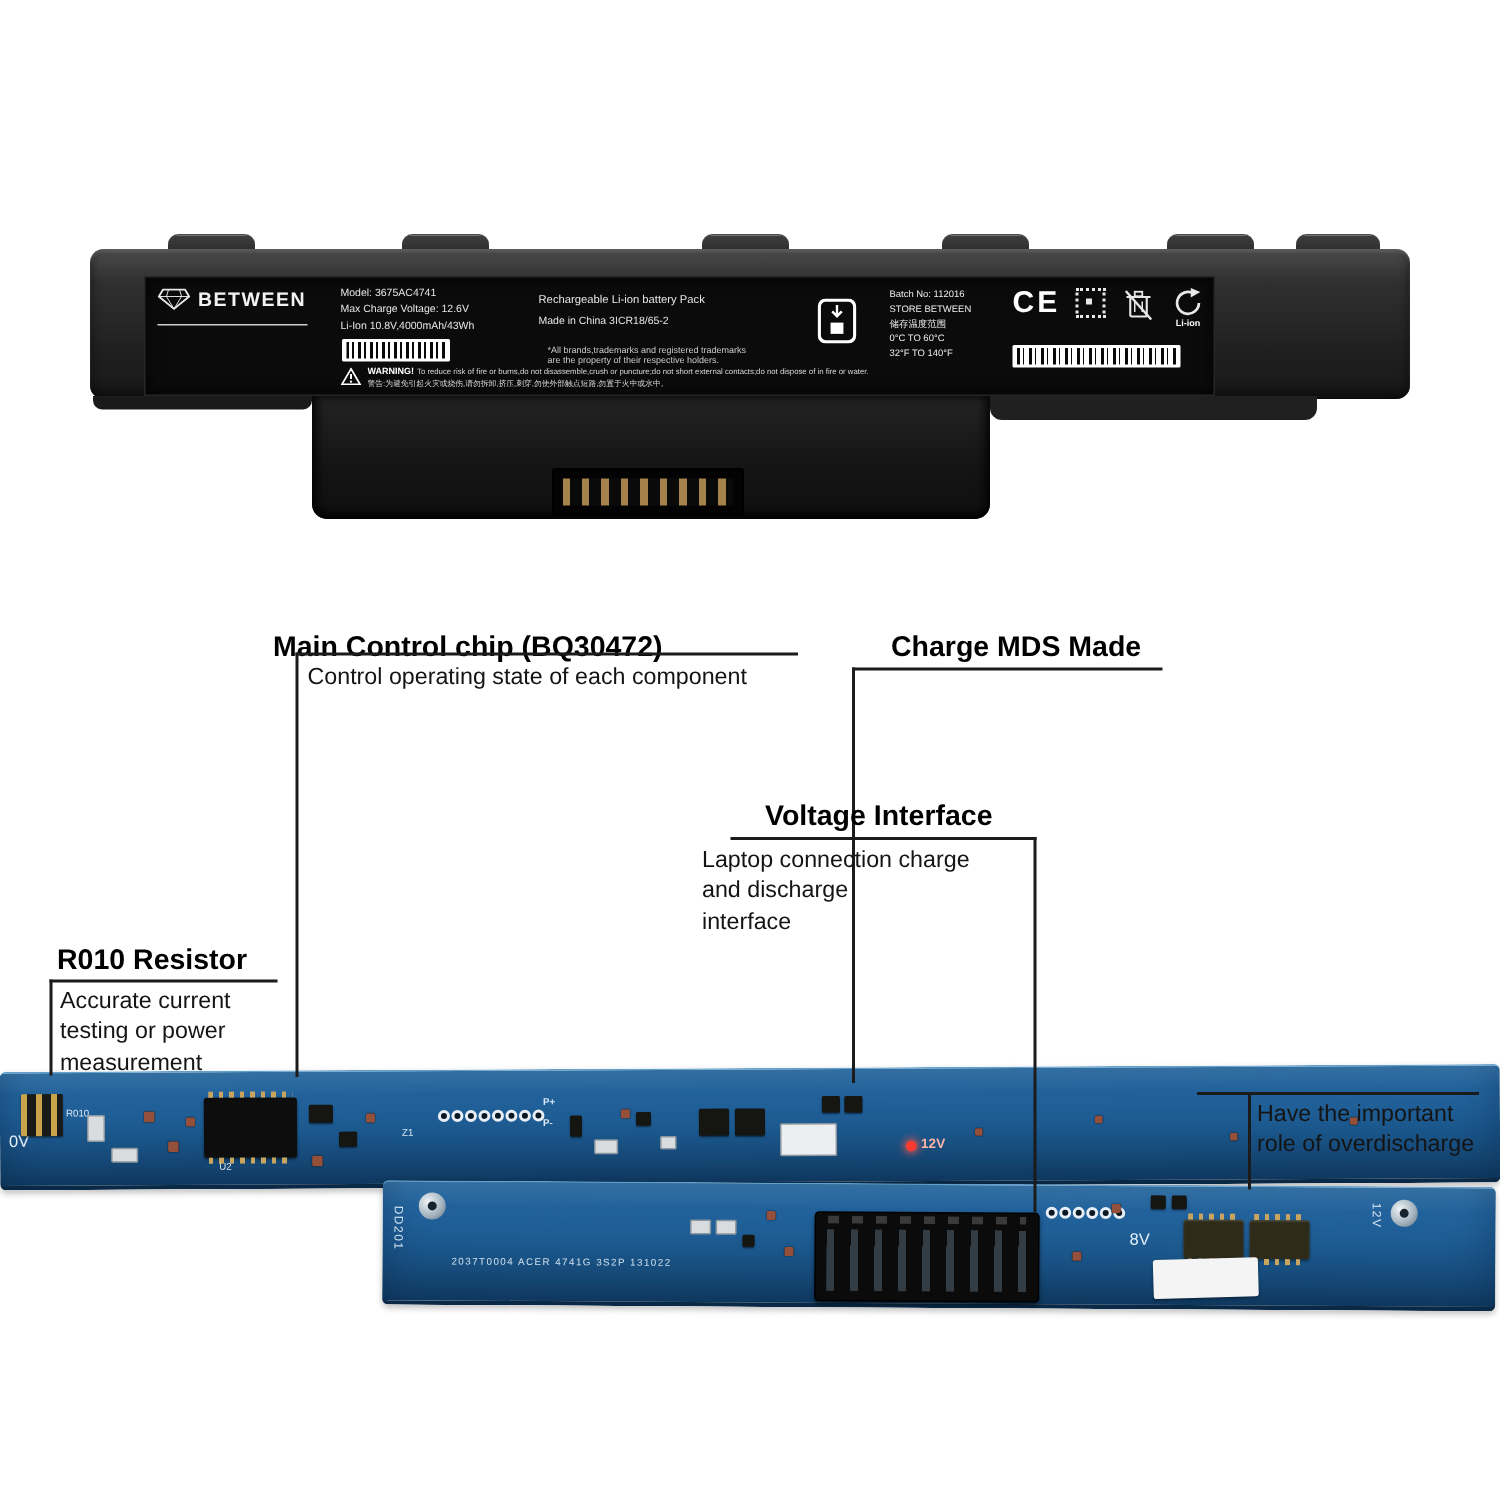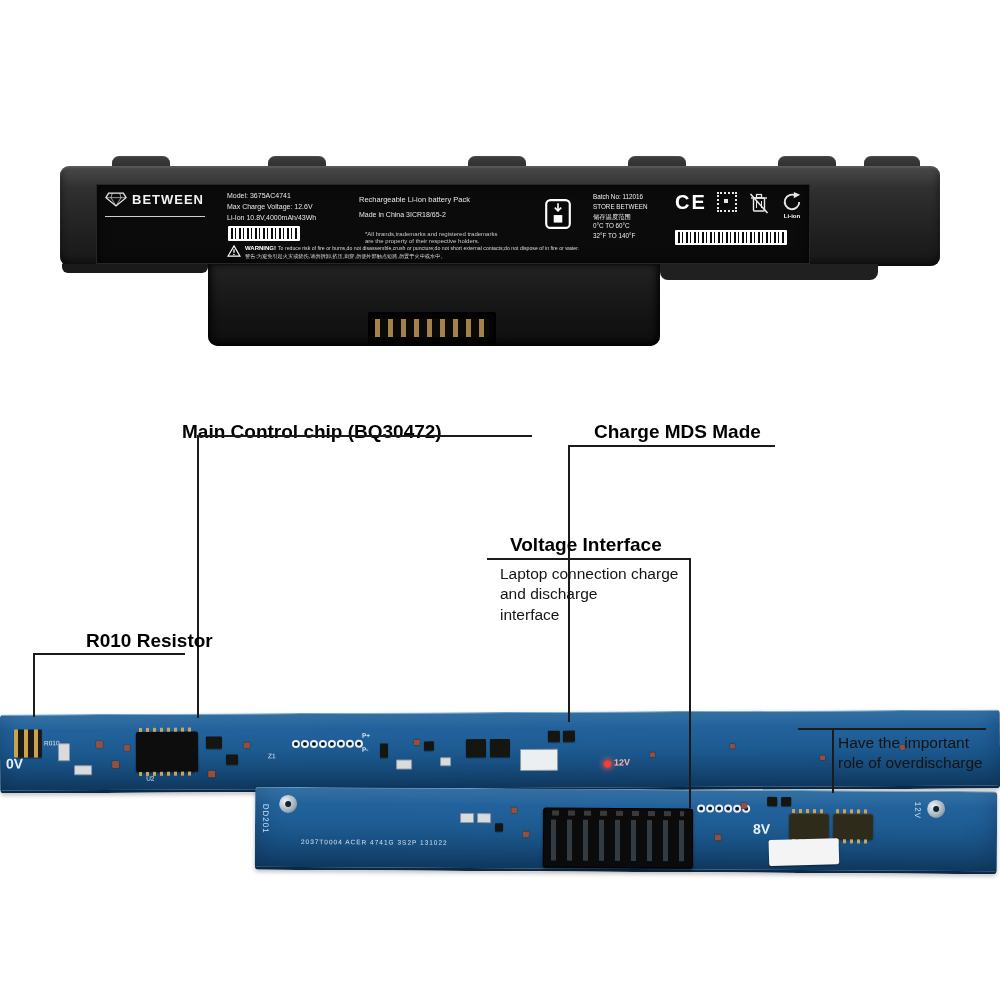--- a/index.html
+++ b/index.html
@@ -51,21 +51,21 @@
   .cl-v{position:absolute;width:2px;background:#1b1b1b;z-index:6;}
 
   
   .pcb{position:absolute;border-radius:4px;
        background:linear-gradient(180deg,#3e82b8 0%,#2466a1 20%,#1b578c 55%,#123f68 100%);
        border-top:1px solid #63a0cc;border-bottom:3px solid #0a2946;
        box-shadow:inset 0 0 28px rgba(0,20,45,.35), 0 2px 4px rgba(0,0,0,.25);z-index:1;}
   #pcb1{left:0;top:712px;width:1000px;height:75px;transform:rotate(-0.3deg);}
   #pcb2{left:255px;top:789px;width:742px;height:79px;transform:rotate(0.35deg);}
   .silk{position:absolute;color:#d9e8f4;font-size:6.5px;white-space:nowrap;}
-  .silk9{position:absolute;color:#e4eef7;font-size:14px;font-weight:bold;white-space:nowrap;}
+  .silk9{position:absolute;color:#e4eef7;font-size:11px;font-weight:normal;white-space:nowrap;}
   .pad{position:absolute;background:#94503b;border-radius:1px;box-shadow:0 0 1px #000;}
   .c-dark{position:absolute;background:#151512;border-radius:1px;box-shadow:0 1px 1px rgba(0,0,0,.5);}
   .c-light{position:absolute;background:#d9dcde;border:1px solid #8b97a0;border-radius:1px;}
   .ic{position:absolute;background:#0d0d0d;border-radius:2px;box-shadow:0 1px 2px rgba(0,0,0,.6);}
   .pins{position:absolute;left:3px;right:3px;height:4px;
         background:repeating-linear-gradient(90deg,#c9a45f 0 3px,transparent 3px 7px);}
   .pins.t{top:-4px;}.pins.b{bottom:-4px;}
   .hole-row{position:absolute;display:flex;gap:1px;}
   .hole{width:4px;height:4px;border:2px solid #e7eef5;border-radius:50%;background:#0a1824;}
   .led{position:absolute;width:7px;height:7px;border-radius:50%;background:#ff3b30;box-shadow:0 0 6px 1px #ff5a4a;}
@@ -184,35 +184,39 @@
           <div class="warn-l"><span class="warn-b">WARNING!</span><span>To reduce risk of fire or burns,do not disassemble,crush or puncture;do not short external contacts;do not dispose of in fire or water.</span></div>
           <div class="warn-l">警告:为避免引起火灾或烧伤,请勿拆卸,挤压,刺穿,勿使外部触点短路,勿置于火中或水中。</div>
         </div>
       </div>
     </div>
   </div>
 
   <div class="t-title" style="left:182px;top:421px;">Main Control chip (BQ30472)</div>
   <div class="cl-h" style="left:197px;top:435px;width:335px;"></div>
   <div class="cl-v" style="left:197px;top:435px;height:283px;"></div>
+  <div class="t-desc" style="left:205px;top:442px;width:340px;">Control operating state of each component</div>
 
   <div class="t-title" style="left:594px;top:421px;">Charge MDS Made</div>
   <div class="cl-h" style="left:568px;top:445px;width:207px;"></div>
   <div class="cl-v" style="left:568px;top:445px;height:277px;"></div>
 
   <div class="t-title" style="left:510px;top:534px;">Voltage Interface</div>
   <div class="cl-h" style="left:487px;top:558px;width:204px;"></div>
   <div class="cl-v" style="left:689px;top:558px;height:250px;"></div>
-  <div class="t-desc" style="left:500px;top:564px;width:220px;">Laptop connection charge
+  <div class="t-desc" style="left:468px;top:564px;width:220px;">Laptop connection charge
 and discharge
 interface</div>
 
-  <div class="t-title" style="left:38px;top:630px;margin-left:48px;">R010 Resistor</div>
+  <div class="t-title" style="left:38px;top:630px;">R010 Resistor</div>
   <div class="cl-h" style="left:33px;top:653px;width:152px;"></div>
   <div class="cl-v" style="left:33px;top:653px;height:64px;"></div>
+  <div class="t-desc" style="left:40px;top:658px;width:150px;">Accurate current
+testing or power
+measurement</div>
 
   <div class="cl-h" style="left:798px;top:728px;width:188px;"></div>
   <div class="cl-v" style="left:832px;top:728px;height:65px;"></div>
   <div class="t-desc" style="left:838px;top:733px;width:165px;">Have the important
 role of overdischarge</div>
 
   <div class="pcb" id="pcb1">
     <div class="silk9" style="left:6px;top:40px;">0V</div>
     <div class="c-dark" style="left:14px;top:14px;width:28px;height:28px;background:repeating-linear-gradient(90deg,#caa44a 0 4px,#1a1a1a 4px 10px);"></div>
     <div class="silk" style="left:44px;top:24px;">R010</div>

